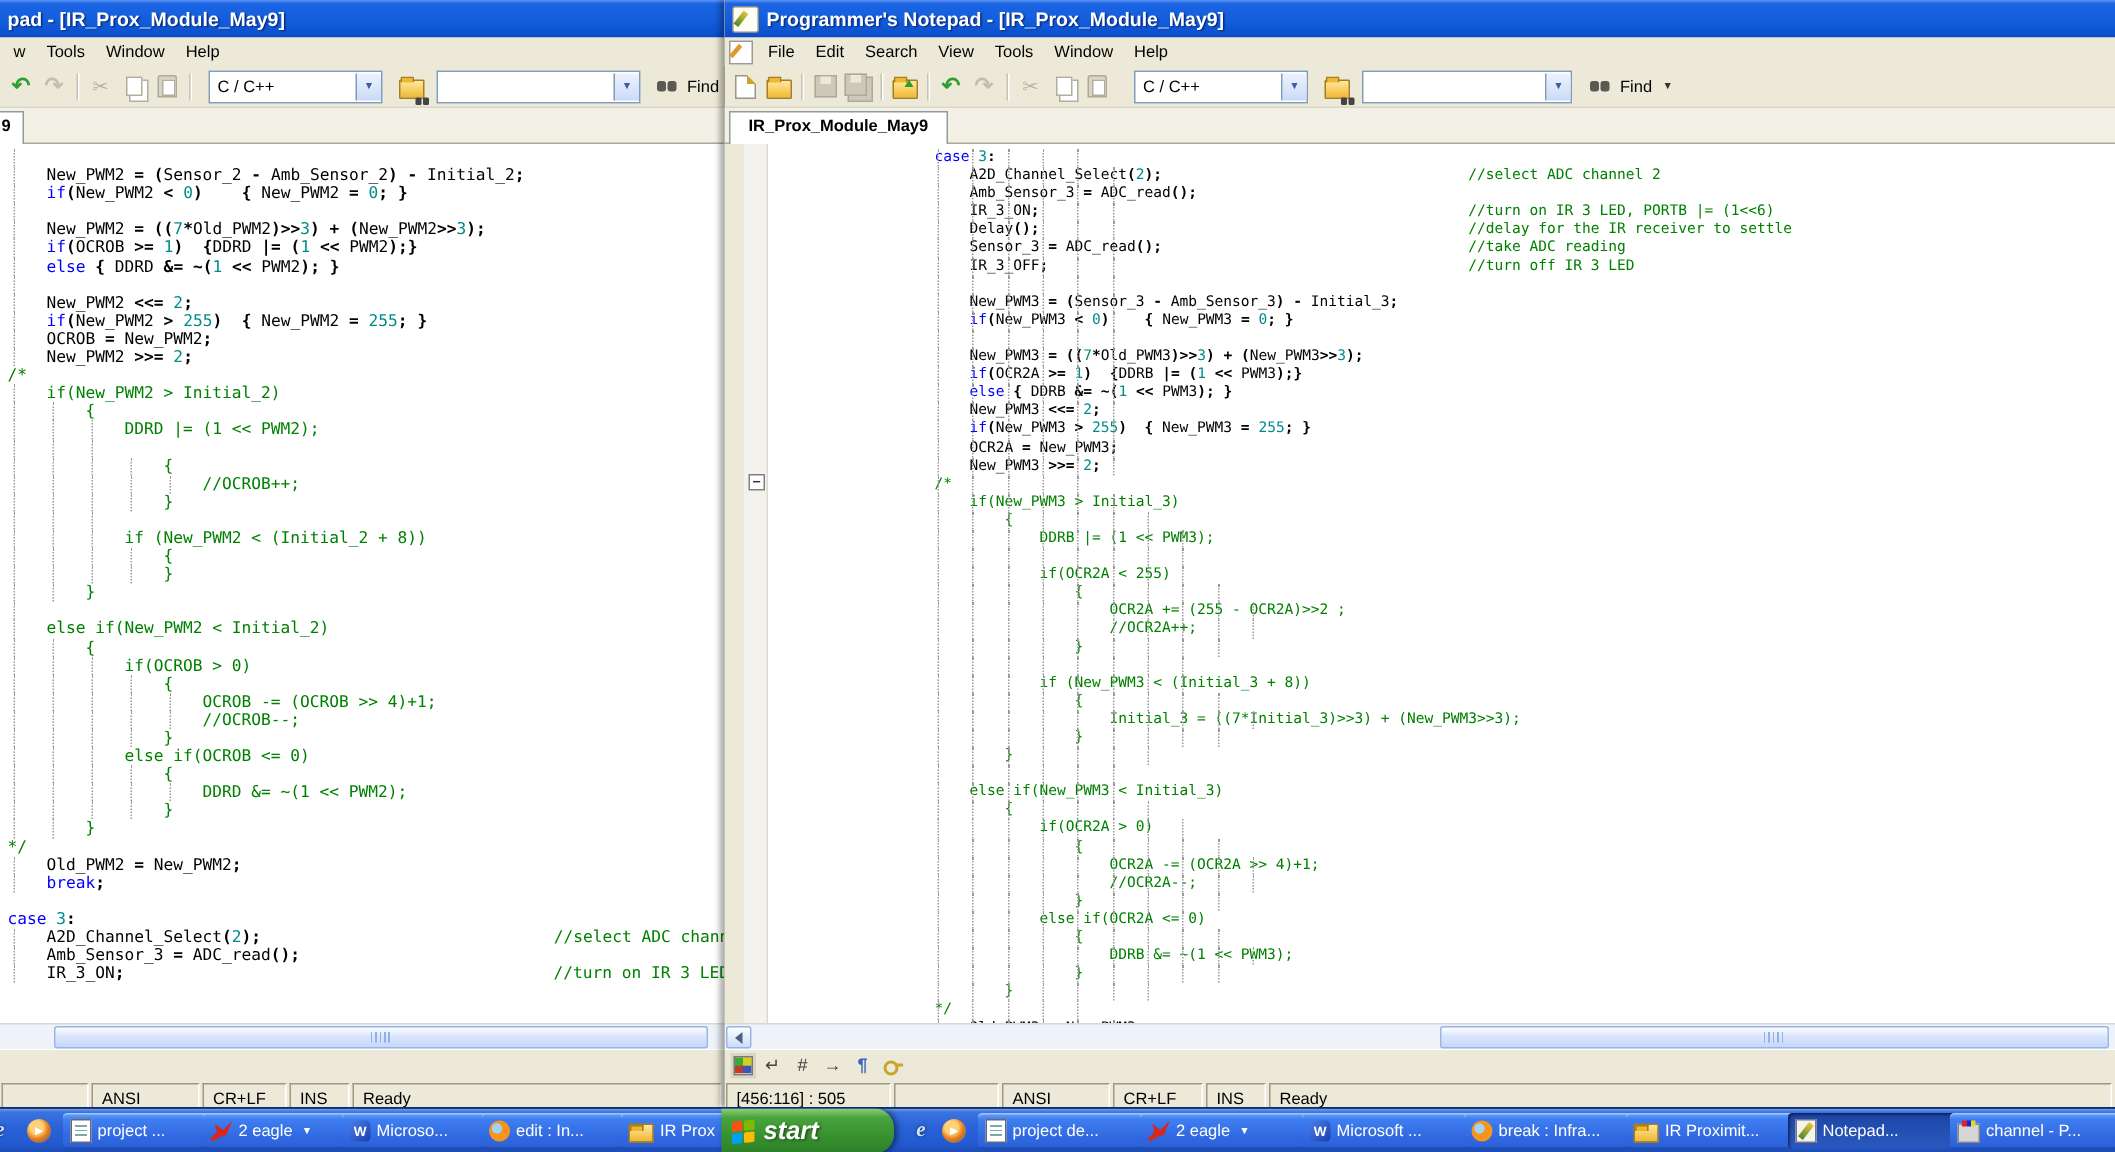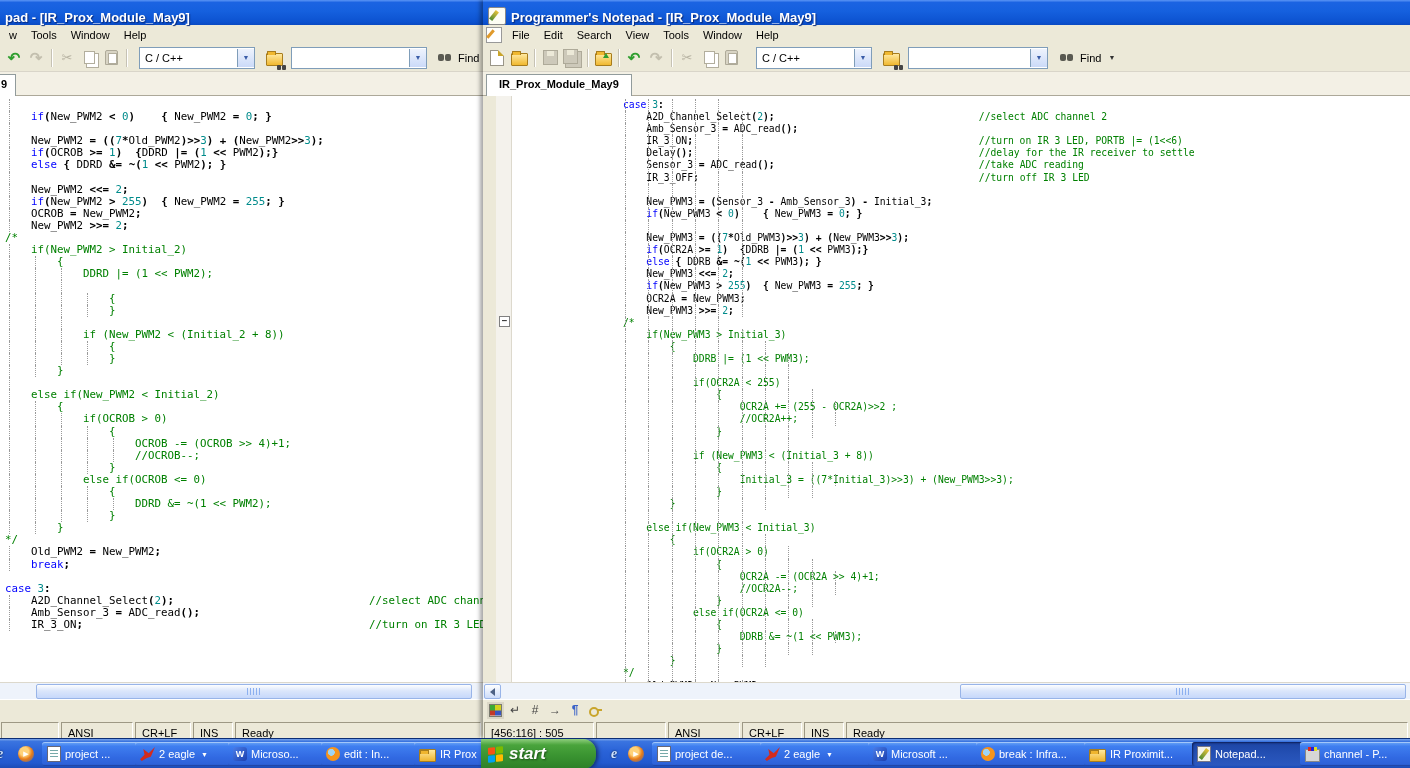--- a/index.html
+++ b/index.html
@@ -3,21 +3,21 @@
 <meta charset="utf-8">
 <style>
   html,body{margin:0;padding:0;background:#000;}
   #screen{position:relative;width:1410px;height:768px;overflow:hidden;background:#000;
           font-family:"Liberation Sans",sans-serif;-webkit-font-smoothing:antialiased;}
   .win{position:absolute;top:0;height:738px;overflow:hidden;background:#ece9d8;}
   #win-left{left:0;width:483px;}
   #win-right{left:483px;width:927px;box-shadow:-3px 0 4px rgba(0,0,0,.35);}
 
   
-  .titlebar{height:25px;display:flex;align-items:flex-end;gap:5px;padding:0 5px;
+  .titlebar{height:25px;display:flex;align-items:center;gap:5px;padding:0 5px;
     background:linear-gradient(180deg,#5b95f5 0%,#1b63e2 10%,#1560de 45%,#0c52d0 88%,#0a4ac2 100%);
     color:#fff;font-weight:bold;font-size:13px;text-shadow:1px 1px 1px #082a7a;white-space:nowrap;}
   .appicon{width:16px;height:16px;flex:none;background:#fdfdf4;border:1px solid #888;border-radius:2px;position:relative;}
   .appicon::after{content:"";position:absolute;left:3px;top:2px;width:4px;height:11px;background:linear-gradient(180deg,#e8c23a,#4d8a2f);transform:rotate(38deg);}
 
   
   .menubar{height:19px;background:#ece9d8;display:flex;align-items:center;font-size:11px;color:#000;padding:0 2px;}
   .menu-item{padding:2px 7px;cursor:default;}
   .mdi-doc-icon{width:14px;height:14px;margin:0 3px 0 1px;background:#fff;border:1px solid #999;position:relative;flex:none;}
   .mdi-doc-icon::after{content:"";position:absolute;left:2px;top:1px;width:3px;height:10px;background:#e09a2b;transform:rotate(40deg);}
@@ -191,36 +191,38 @@
           </span>
       </span>
       <span class="findlabel">Find</span>
     </div>
     <div class="tabstrip">
       <div class="tab" style="left:-2px;width:12px;padding:3px 2px 0 2px;">9</div>
     </div>
     <div class="editor">
       <div class="codearea" id="code-left">
           <div class="ln"><i class="ig" style="left:calc(0ch + 4px)"></i></div>
+          <div class="ln"><i class="ig" style="left:calc(0ch + 4px)"></i>    New_PWM2 <span class="op">=</span> <span class="op">(</span>Sensor_2 <span class="op">-</span> Amb_Sensor_2<span class="op">)</span> <span class="op">-</span> Initial_2<span class="op">;</span></div>
           <div class="ln"><i class="ig" style="left:calc(0ch + 4px)"></i>    <span class="kw">if</span><span class="op">(</span>New_PWM2 <span class="op">&lt;</span> <span class="num">0</span><span class="op">)</span>    <span class="op">{</span> New_PWM2 <span class="op">=</span> <span class="num">0</span><span class="op">;</span> <span class="op">}</span></div>
           <div class="ln"><i class="ig" style="left:calc(0ch + 4px)"></i></div>
           <div class="ln"><i class="ig" style="left:calc(0ch + 4px)"></i>    New_PWM2 <span class="op">=</span> <span class="op">(</span><span class="op">(</span><span class="num">7</span><span class="op">*</span>Old_PWM2<span class="op">)</span><span class="op">&gt;</span><span class="op">&gt;</span><span class="num">3</span><span class="op">)</span> <span class="op">+</span> <span class="op">(</span>New_PWM2<span class="op">&gt;</span><span class="op">&gt;</span><span class="num">3</span><span class="op">)</span><span class="op">;</span></div>
           <div class="ln"><i class="ig" style="left:calc(0ch + 4px)"></i>    <span class="kw">if</span><span class="op">(</span>OCROB <span class="op">&gt;</span><span class="op">=</span> <span class="num">1</span><span class="op">)</span>  <span class="op">{</span>DDRD <span class="op">|</span><span class="op">=</span> <span class="op">(</span><span class="num">1</span> <span class="op">&lt;</span><span class="op">&lt;</span> PWM2<span class="op">)</span><span class="op">;</span><span class="op">}</span></div>
           <div class="ln"><i class="ig" style="left:calc(0ch + 4px)"></i>    <span class="kw">else</span> <span class="op">{</span> DDRD <span class="op">&amp;</span><span class="op">=</span> <span class="op">~</span><span class="op">(</span><span class="num">1</span> <span class="op">&lt;</span><span class="op">&lt;</span> PWM2<span class="op">)</span><span class="op">;</span> <span class="op">}</span></div>
           <div class="ln"><i class="ig" style="left:calc(0ch + 4px)"></i></div>
           <div class="ln"><i class="ig" style="left:calc(0ch + 4px)"></i>    New_PWM2 <span class="op">&lt;</span><span class="op">&lt;</span><span class="op">=</span> <span class="num">2</span><span class="op">;</span></div>
           <div class="ln"><i class="ig" style="left:calc(0ch + 4px)"></i>    <span class="kw">if</span><span class="op">(</span>New_PWM2 <span class="op">&gt;</span> <span class="num">255</span><span class="op">)</span>  <span class="op">{</span> New_PWM2 <span class="op">=</span> <span class="num">255</span><span class="op">;</span> <span class="op">}</span></div>
           <div class="ln"><i class="ig" style="left:calc(0ch + 4px)"></i>    OCROB <span class="op">=</span> New_PWM2<span class="op">;</span></div>
           <div class="ln"><i class="ig" style="left:calc(0ch + 4px)"></i>    New_PWM2 <span class="op">&gt;</span><span class="op">&gt;</span><span class="op">=</span> <span class="num">2</span><span class="op">;</span></div>
           <div class="ln"><span class="cm">/*</span></div>
           <div class="ln"><i class="ig" style="left:calc(0ch + 4px)"></i><span class="cm">    if(New_PWM2 &gt; Initial_2)</span></div>
           <div class="ln"><i class="ig" style="left:calc(0ch + 4px)"></i><i class="ig" style="left:calc(4ch + 4px)"></i><span class="cm">        {</span></div>
           <div class="ln"><i class="ig" style="left:calc(0ch + 4px)"></i><i class="ig" style="left:calc(4ch + 4px)"></i><i class="ig" style="left:calc(8ch + 4px)"></i><span class="cm">            DDRD |= (1 &lt;&lt; PWM2);</span></div>
           <div class="ln"><i class="ig" style="left:calc(0ch + 4px)"></i><i class="ig" style="left:calc(4ch + 4px)"></i><i class="ig" style="left:calc(8ch + 4px)"></i><span class="cm"></span></div>
           <div class="ln"><i class="ig" style="left:calc(0ch + 4px)"></i><i class="ig" style="left:calc(4ch + 4px)"></i><i class="ig" style="left:calc(8ch + 4px)"></i><i class="ig" style="left:calc(12ch + 4px)"></i><span class="cm">                {</span></div>
+          <div class="ln"><i class="ig" style="left:calc(0ch + 4px)"></i><i class="ig" style="left:calc(4ch + 4px)"></i><i class="ig" style="left:calc(8ch + 4px)"></i><i class="ig" style="left:calc(12ch + 4px)"></i><i class="ig" style="left:calc(16ch + 4px)"></i><span class="cm">                    //OCROB++;</span></div>
           <div class="ln"><i class="ig" style="left:calc(0ch + 4px)"></i><i class="ig" style="left:calc(4ch + 4px)"></i><i class="ig" style="left:calc(8ch + 4px)"></i><i class="ig" style="left:calc(12ch + 4px)"></i><span class="cm">                }</span></div>
           <div class="ln"><i class="ig" style="left:calc(0ch + 4px)"></i><i class="ig" style="left:calc(4ch + 4px)"></i><i class="ig" style="left:calc(8ch + 4px)"></i><span class="cm"></span></div>
           <div class="ln"><i class="ig" style="left:calc(0ch + 4px)"></i><i class="ig" style="left:calc(4ch + 4px)"></i><i class="ig" style="left:calc(8ch + 4px)"></i><span class="cm">            if (New_PWM2 &lt; (Initial_2 + 8))</span></div>
           <div class="ln"><i class="ig" style="left:calc(0ch + 4px)"></i><i class="ig" style="left:calc(4ch + 4px)"></i><i class="ig" style="left:calc(8ch + 4px)"></i><i class="ig" style="left:calc(12ch + 4px)"></i><span class="cm">                {</span></div>
           <div class="ln"><i class="ig" style="left:calc(0ch + 4px)"></i><i class="ig" style="left:calc(4ch + 4px)"></i><i class="ig" style="left:calc(8ch + 4px)"></i><i class="ig" style="left:calc(12ch + 4px)"></i><span class="cm">                }</span></div>
           <div class="ln"><i class="ig" style="left:calc(0ch + 4px)"></i><i class="ig" style="left:calc(4ch + 4px)"></i><span class="cm">        }</span></div>
           <div class="ln"><i class="ig" style="left:calc(0ch + 4px)"></i><span class="cm"></span></div>
           <div class="ln"><i class="ig" style="left:calc(0ch + 4px)"></i><span class="cm">    else if(New_PWM2 &lt; Initial_2)</span></div>
           <div class="ln"><i class="ig" style="left:calc(0ch + 4px)"></i><i class="ig" style="left:calc(4ch + 4px)"></i><span class="cm">        {</span></div>
           <div class="ln"><i class="ig" style="left:calc(0ch + 4px)"></i><i class="ig" style="left:calc(4ch + 4px)"></i><i class="ig" style="left:calc(8ch + 4px)"></i><span class="cm">            if(OCROB &gt; 0)</span></div>

